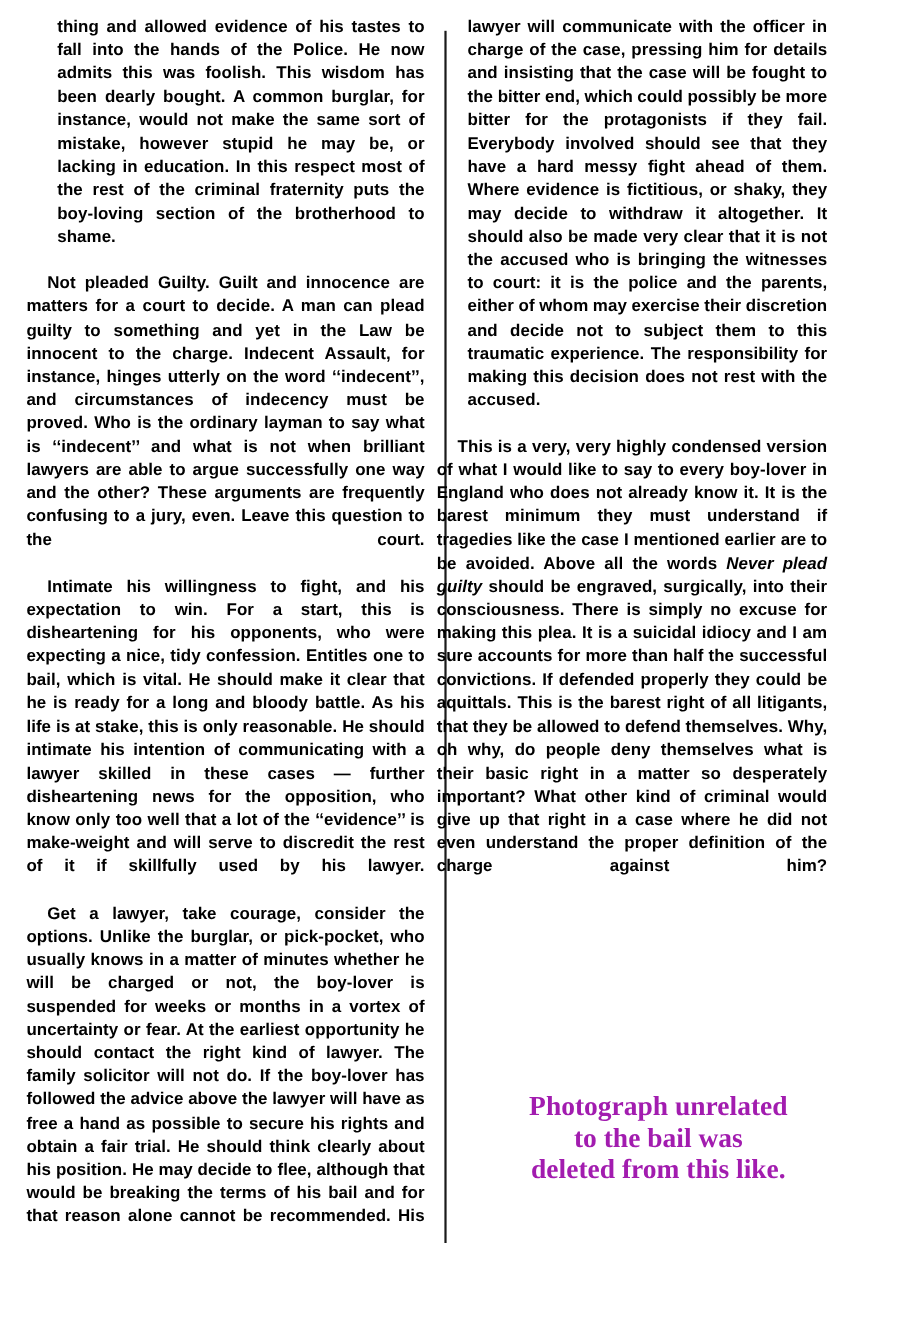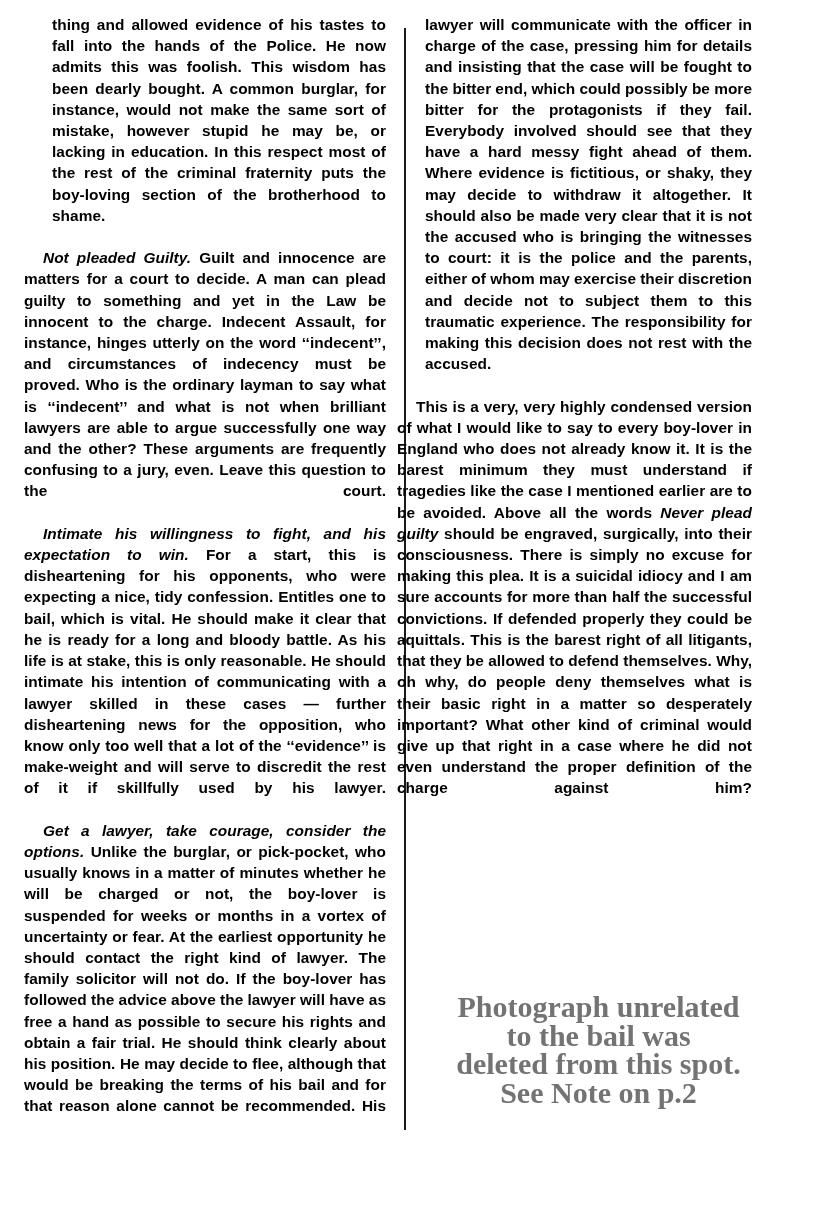--- a/index.html
+++ b/index.html
@@ -60,21 +60,20 @@
     content: "";
     display: inline-block;
     width: 100%;
   }
   .para.noindent {
     text-indent: 0;
     margin-left: 28px;
   }
 
   .lead {
-    font-style: italic;
   }
   .inline-italic {
     font-style: italic;
   }
 
   
   #column-rule {
     position: absolute;
     left: 404px;
     top: 28px;
@@ -85,23 +84,23 @@
 
   
   #photo-note {
     position: absolute;
     left: 421px;
     top: 993px;
     width: 355px;
     text-align: center;
     font-family: "Liberation Serif", serif;
     font-weight: bold;
-    font-size: 30px;
+    font-size: 25px;
     line-height: 28.5px;
-    color: #737373;
+    color: #a21caf;
   }
   #photo-note .nline {
     display: block;
     white-space: nowrap;
   }
 
   
   #folio {
     position: absolute;
     left: 0;
@@ -140,18 +139,17 @@
     <p class="para noindent"><span>lawyer will communicate with the officer in charge of the case, pressing him for details and insisting that the case will be fought to the bitter end, which could possibly be more bitter for the protagonists if they fail. Everybody involved should see that they have a hard messy fight ahead of them. Where evidence is fictitious, or shaky, they may decide to withdraw it altogether. It should also be made very clear that it is not the accused who is bringing the witnesses to court: it is the police and the parents, either of whom may exercise their discretion and decide not to subject them to this traumatic experience. The responsibility for making this decision does not rest with the accused.</span></p>
 
     <p class="para"><span>This is a very, very highly condensed version of what I would like to say to every boy-lover in England who does not already know it. It is the barest minimum they must understand if tragedies like the case I mentioned earlier are to be avoided. Above all the words </span><span class="inline-italic">Never plead guilty</span><span> should be engraved, surgically, into their consciousness. There is simply no excuse for making this plea. It is a suicidal idiocy and I am sure accounts for more than half the successful convictions. If defended properly they could be aquittals. This is the barest right of all litigants, that they be allowed to defend themselves. Why, oh why, do people deny themselves what is their basic right in a matter so desperately important? What other kind of criminal would give up that right in a case where he did not even understand the proper definition of the charge against him?</span></p>
 
 
   </div>
 
   <div id="photo-note">
     <span class="nline">Photograph unrelated</span>
     <span class="nline">to the bail was</span>
-    <span class="nline">deleted from this spot.</span>
-    <span class="nline">See Note on p.2</span>
+    <span class="nline">deleted from this like.</span>
   </div>
 
 
 </div>
 
 </body></html>

